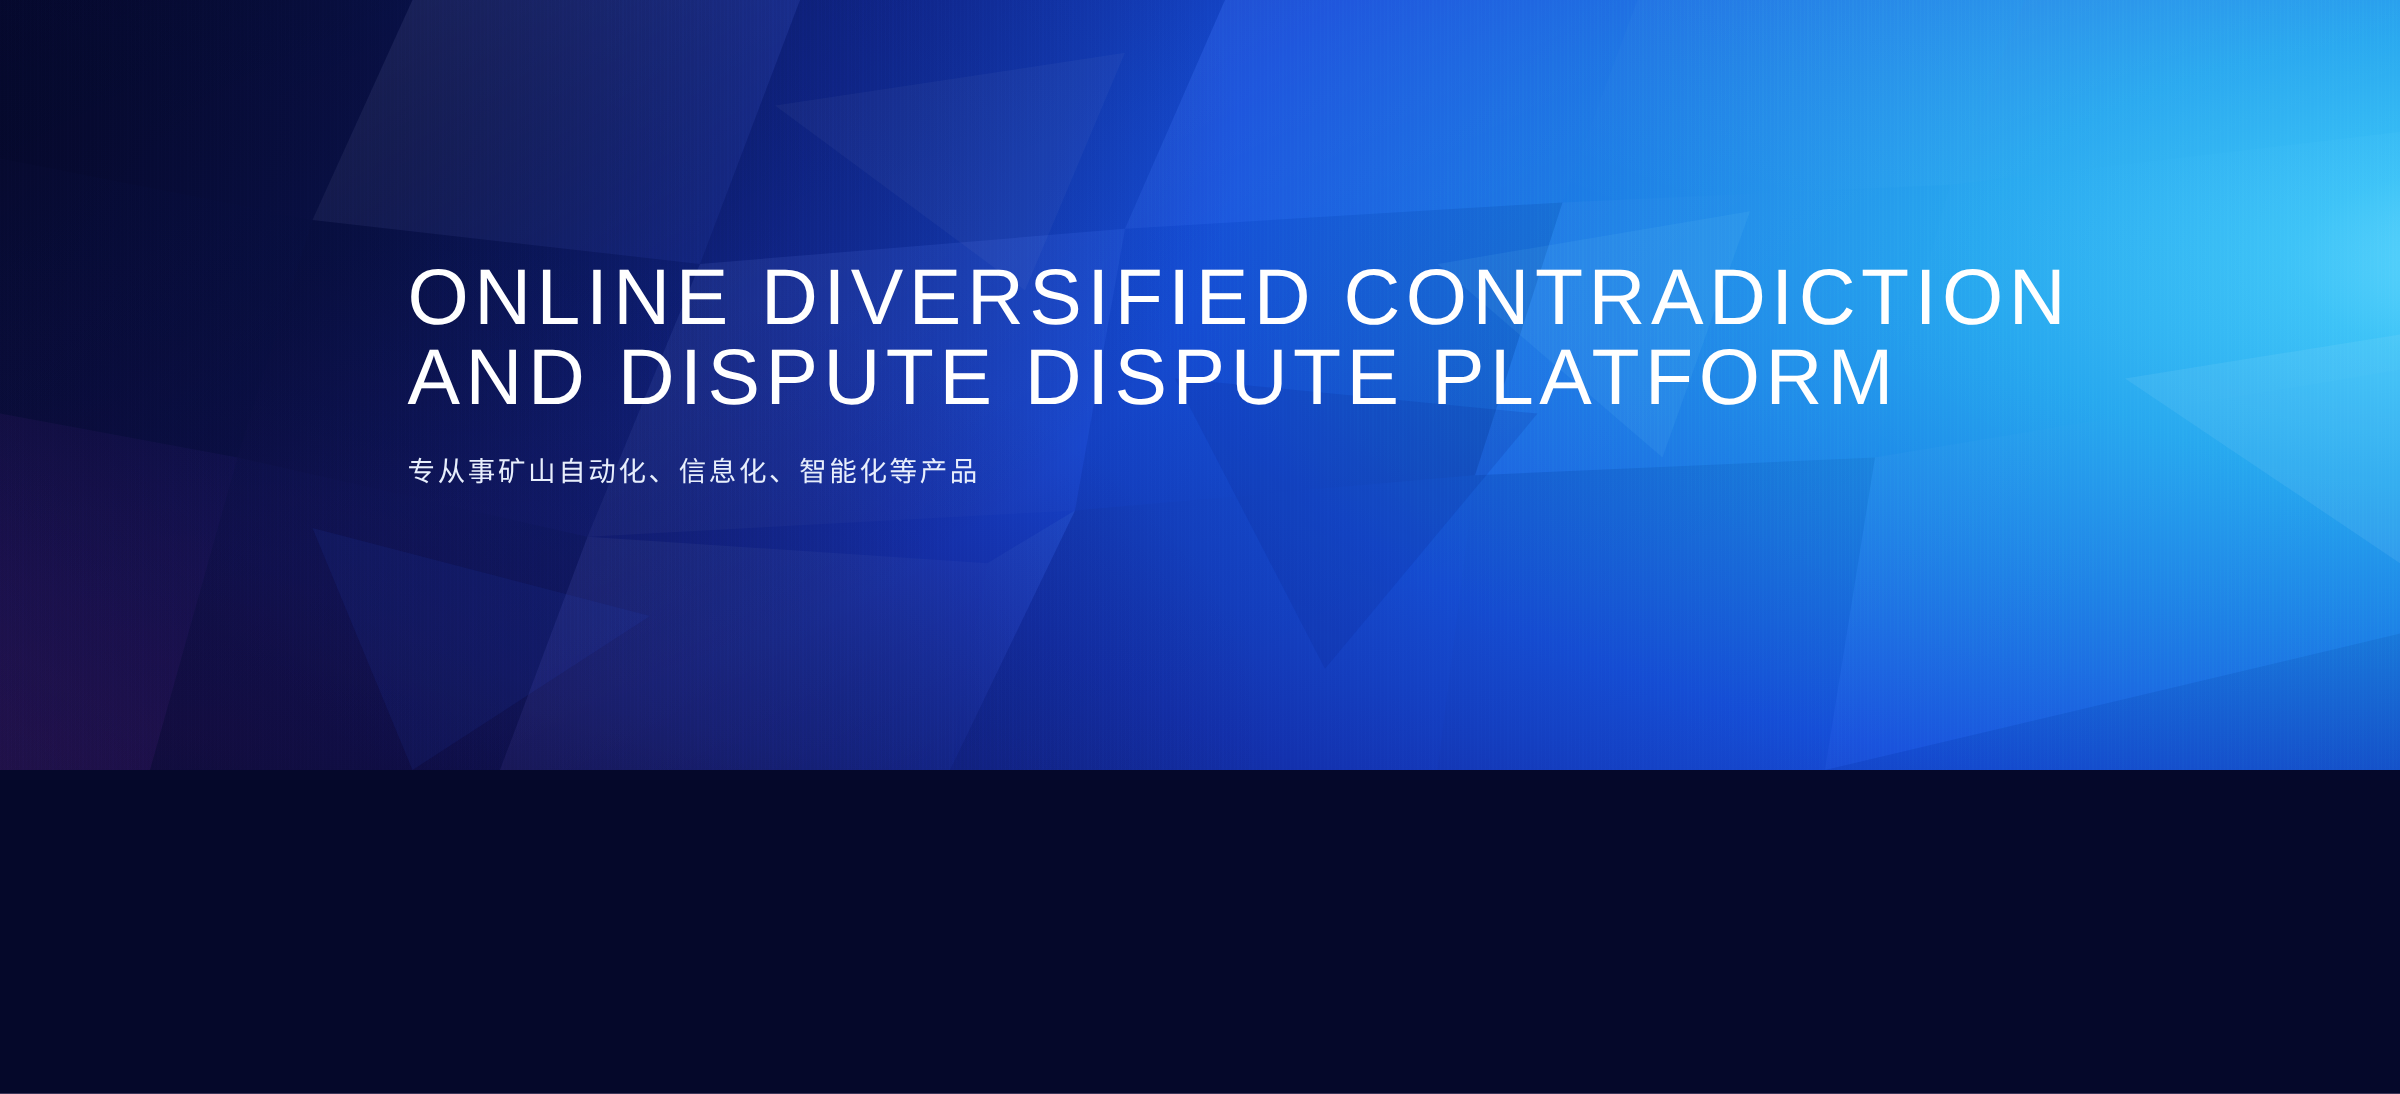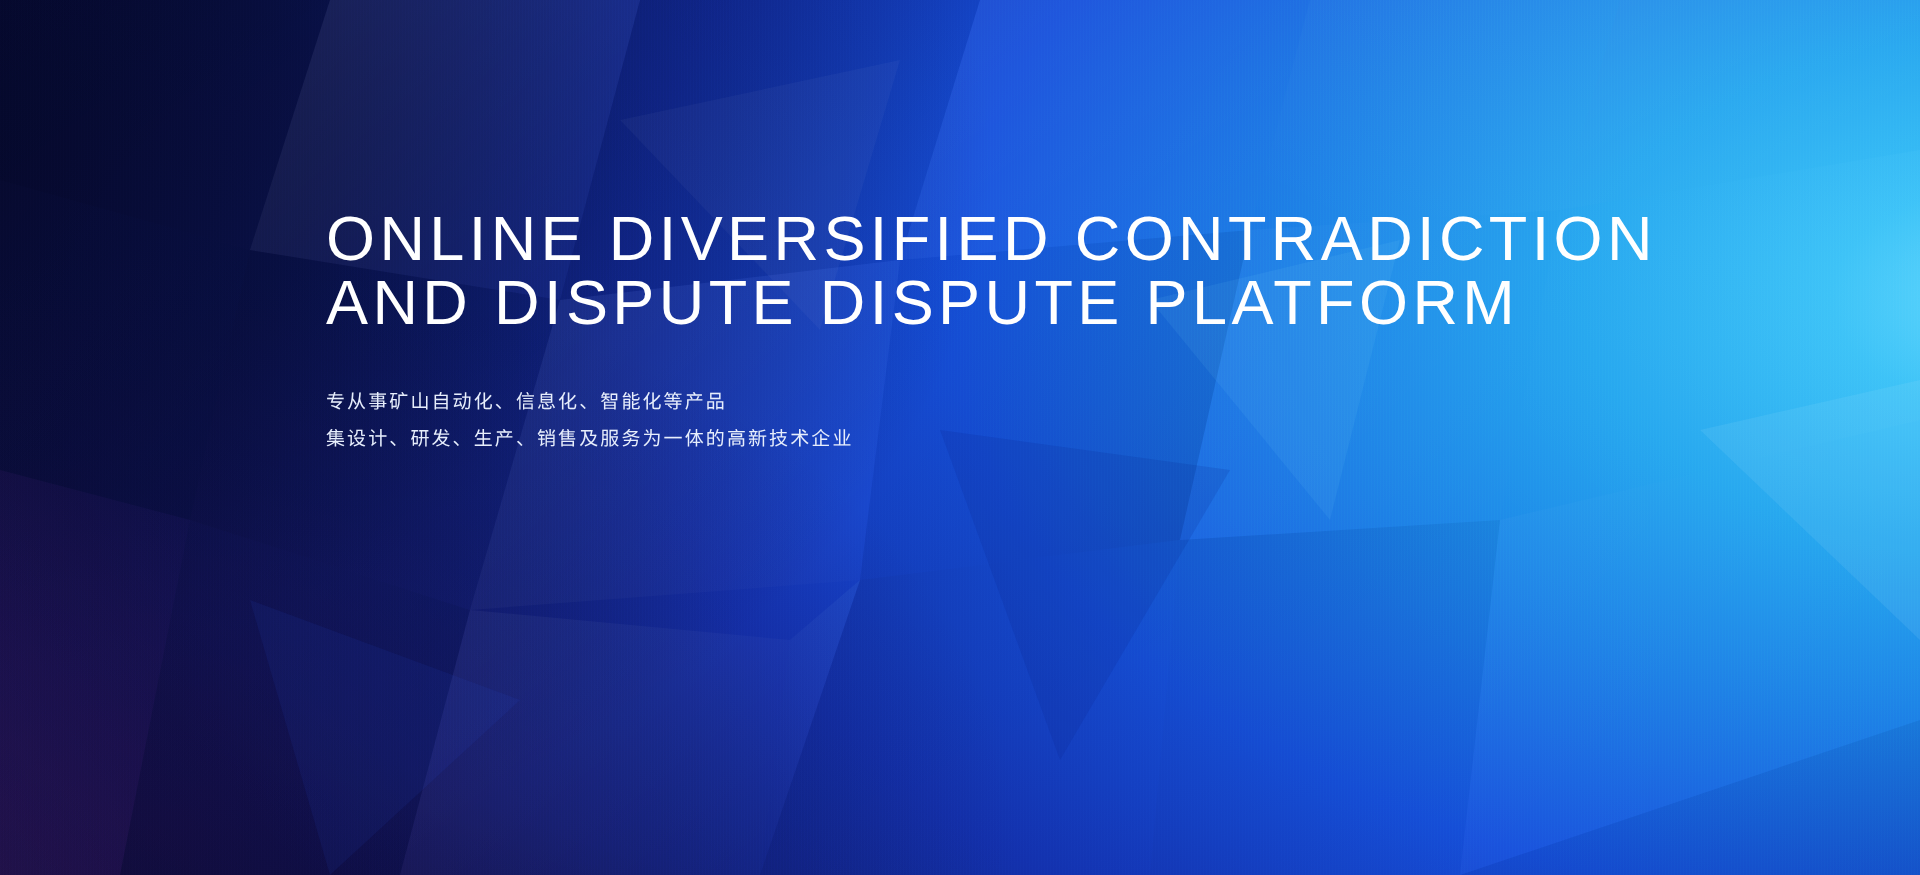--- a/index.html
+++ b/index.html
@@ -8,21 +8,21 @@
     padding: 0;
     background: #05082a;
   }
   body {
     font-family: "Liberation Sans", "DejaVu Sans", sans-serif;
   }
 
   .hero {
     position: relative;
     width: 1920px;
-    height: 875px;
+    height: 616px;
     overflow: hidden;
     background: #a21caf;
     user-select: none;
     text-decoration: underline;
   }
 
   
   .bg-base {
     position: absolute;
     inset: 0;
@@ -86,23 +86,23 @@
     margin: 26px 0 0 0;
     color: #ffffff;
     font-size: 41px;
     font-weight: 400;
     line-height: 1.1;
     letter-spacing: 4px;
     white-space: nowrap;
   }
 
   .desc {
-    margin: 48px 0 0 0;
+    margin: 22px 0 0 0;
     color: #e7eefc;
-    font-size: 19px;
+    font-size: 22px;
     font-weight: 400;
     line-height: 1.95;
     letter-spacing: 2.1px;
     white-space: nowrap;
   }
   .desc-line { display: block; }
 </style>
 </head>
 <body>
 
@@ -173,17 +173,16 @@
   <div class="content">
 
     <h1 class="headline">
       <span class="hl-line">ONLINE DIVERSIFIED CONTRADICTION</span>
       <span class="hl-line">AND DISPUTE DISPUTE PLATFORM</span>
     </h1>
 
 
     <p class="desc">
       <span class="desc-line">专从事矿山自动化、信息化、智能化等产品</span>
-      <span class="desc-line">集设计、研发、生产、销售及服务为一体的高新技术企业</span>
     </p>
 
   </div>
 </div>
 
 </body></html>

